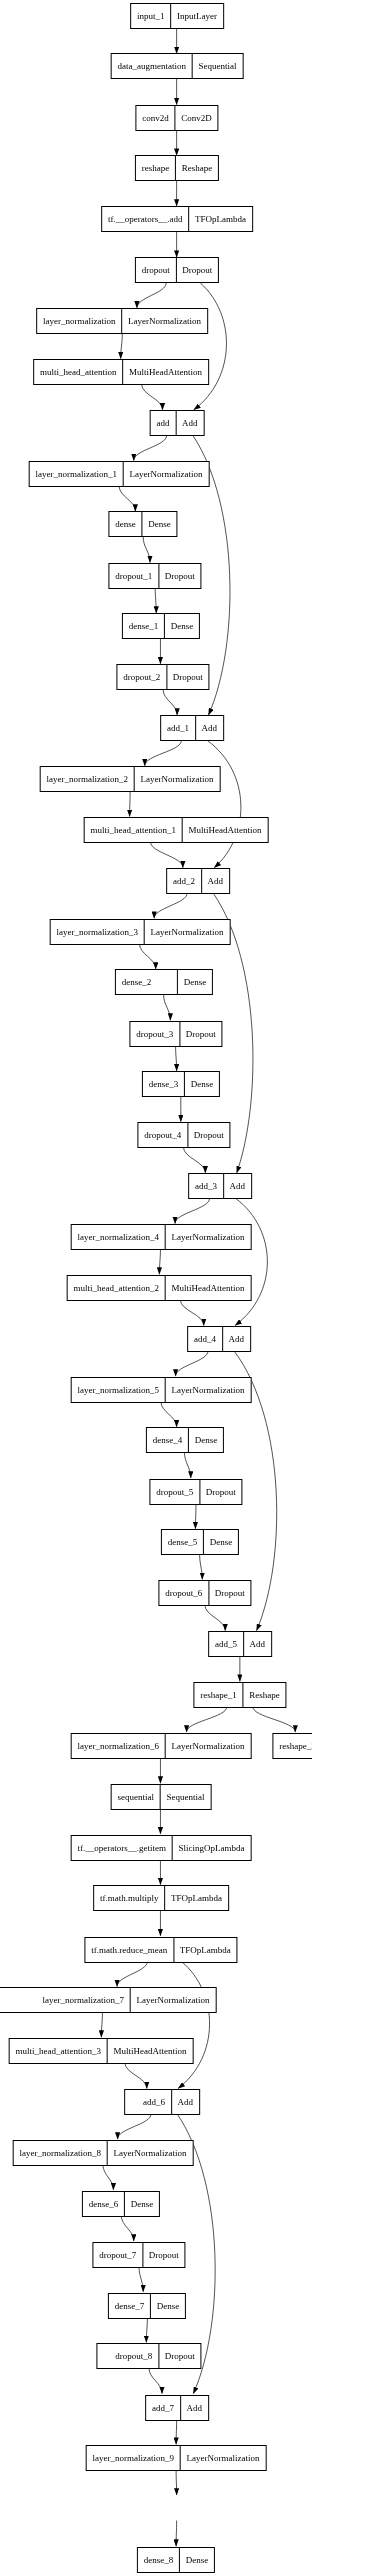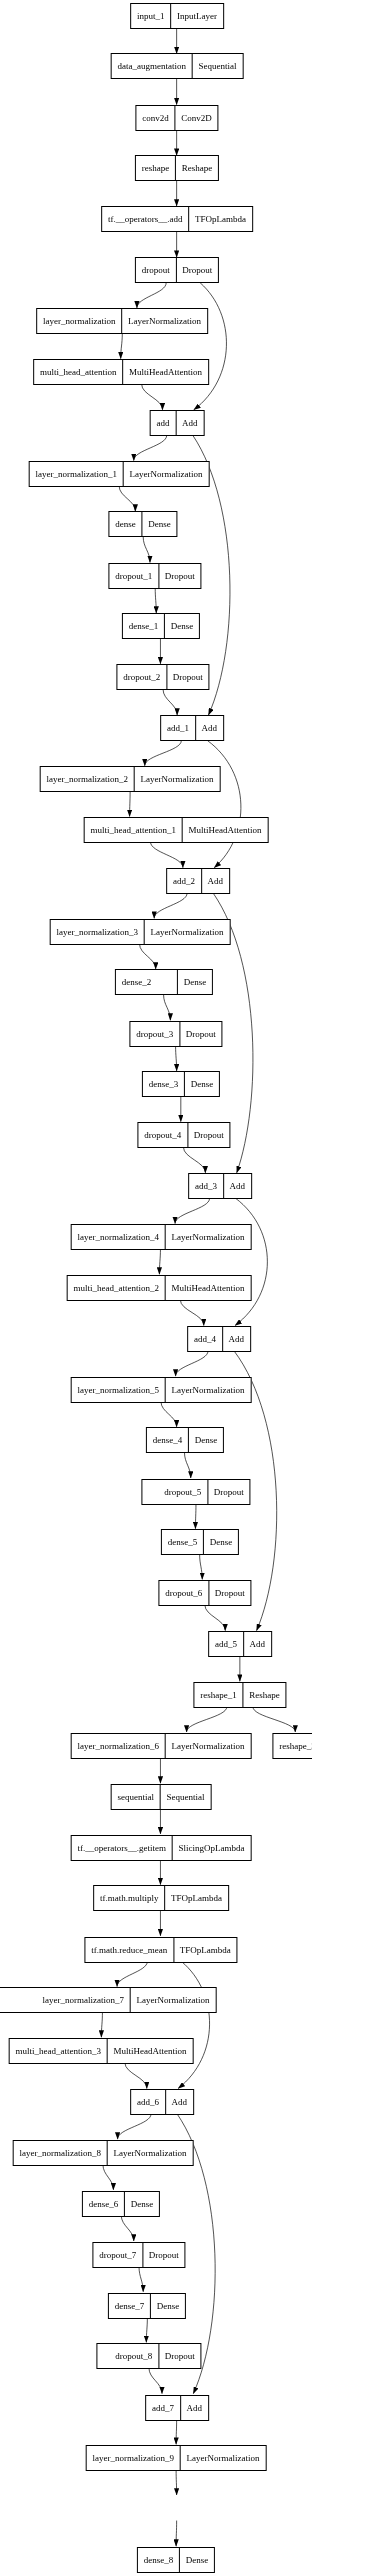--- a/index.html
+++ b/index.html
@@ -223,21 +223,21 @@
       <span class="cell type">Add</span>
     </div>
     <div class="node" style="left: 161px; top: 1377px;">
       <span class="cell name">layer_normalization_5</span>
       <span class="cell type">LayerNormalization</span>
     </div>
     <div class="node" style="left: 185px; top: 1427px;">
       <span class="cell name">dense_4</span>
       <span class="cell type">Dense</span>
     </div>
-    <div class="node" style="left: 196px; top: 1479px; padding-left: 16px;">
+    <div class="node" style="left: 196px; top: 1479px;">
       <span class="cell name">dropout_5</span>
       <span class="cell type">Dropout</span>
     </div>
     <div class="node" style="left: 200px; top: 1529px;">
       <span class="cell name">dense_5</span>
       <span class="cell type">Dense</span>
     </div>
     <div class="node" style="left: 205px; top: 1580px;">
       <span class="cell name">dropout_6</span>
       <span class="cell type">Dropout</span>
@@ -275,21 +275,21 @@
       <span class="cell type">TFOpLambda</span>
     </div>
     <div class="node" style="left: 102px; top: 1987px; padding-left: 48px;">
       <span class="cell name">layer_normalization_7</span>
       <span class="cell type">LayerNormalization</span>
     </div>
     <div class="node" style="left: 101px; top: 2038px;">
       <span class="cell name">multi_head_attention_3</span>
       <span class="cell type">MultiHeadAttention</span>
     </div>
-    <div class="node" style="left: 162px; top: 2089px;">
+    <div class="node" style="left: 162px; top: 2089px; padding-left: 12px;">
       <span class="cell name">add_6</span>
       <span class="cell type">Add</span>
     </div>
     <div class="node" style="left: 103px; top: 2140px;">
       <span class="cell name">layer_normalization_8</span>
       <span class="cell type">LayerNormalization</span>
     </div>
     <div class="node" style="left: 121px; top: 2191px;">
       <span class="cell name">dense_6</span>
       <span class="cell type">Dense</span>

